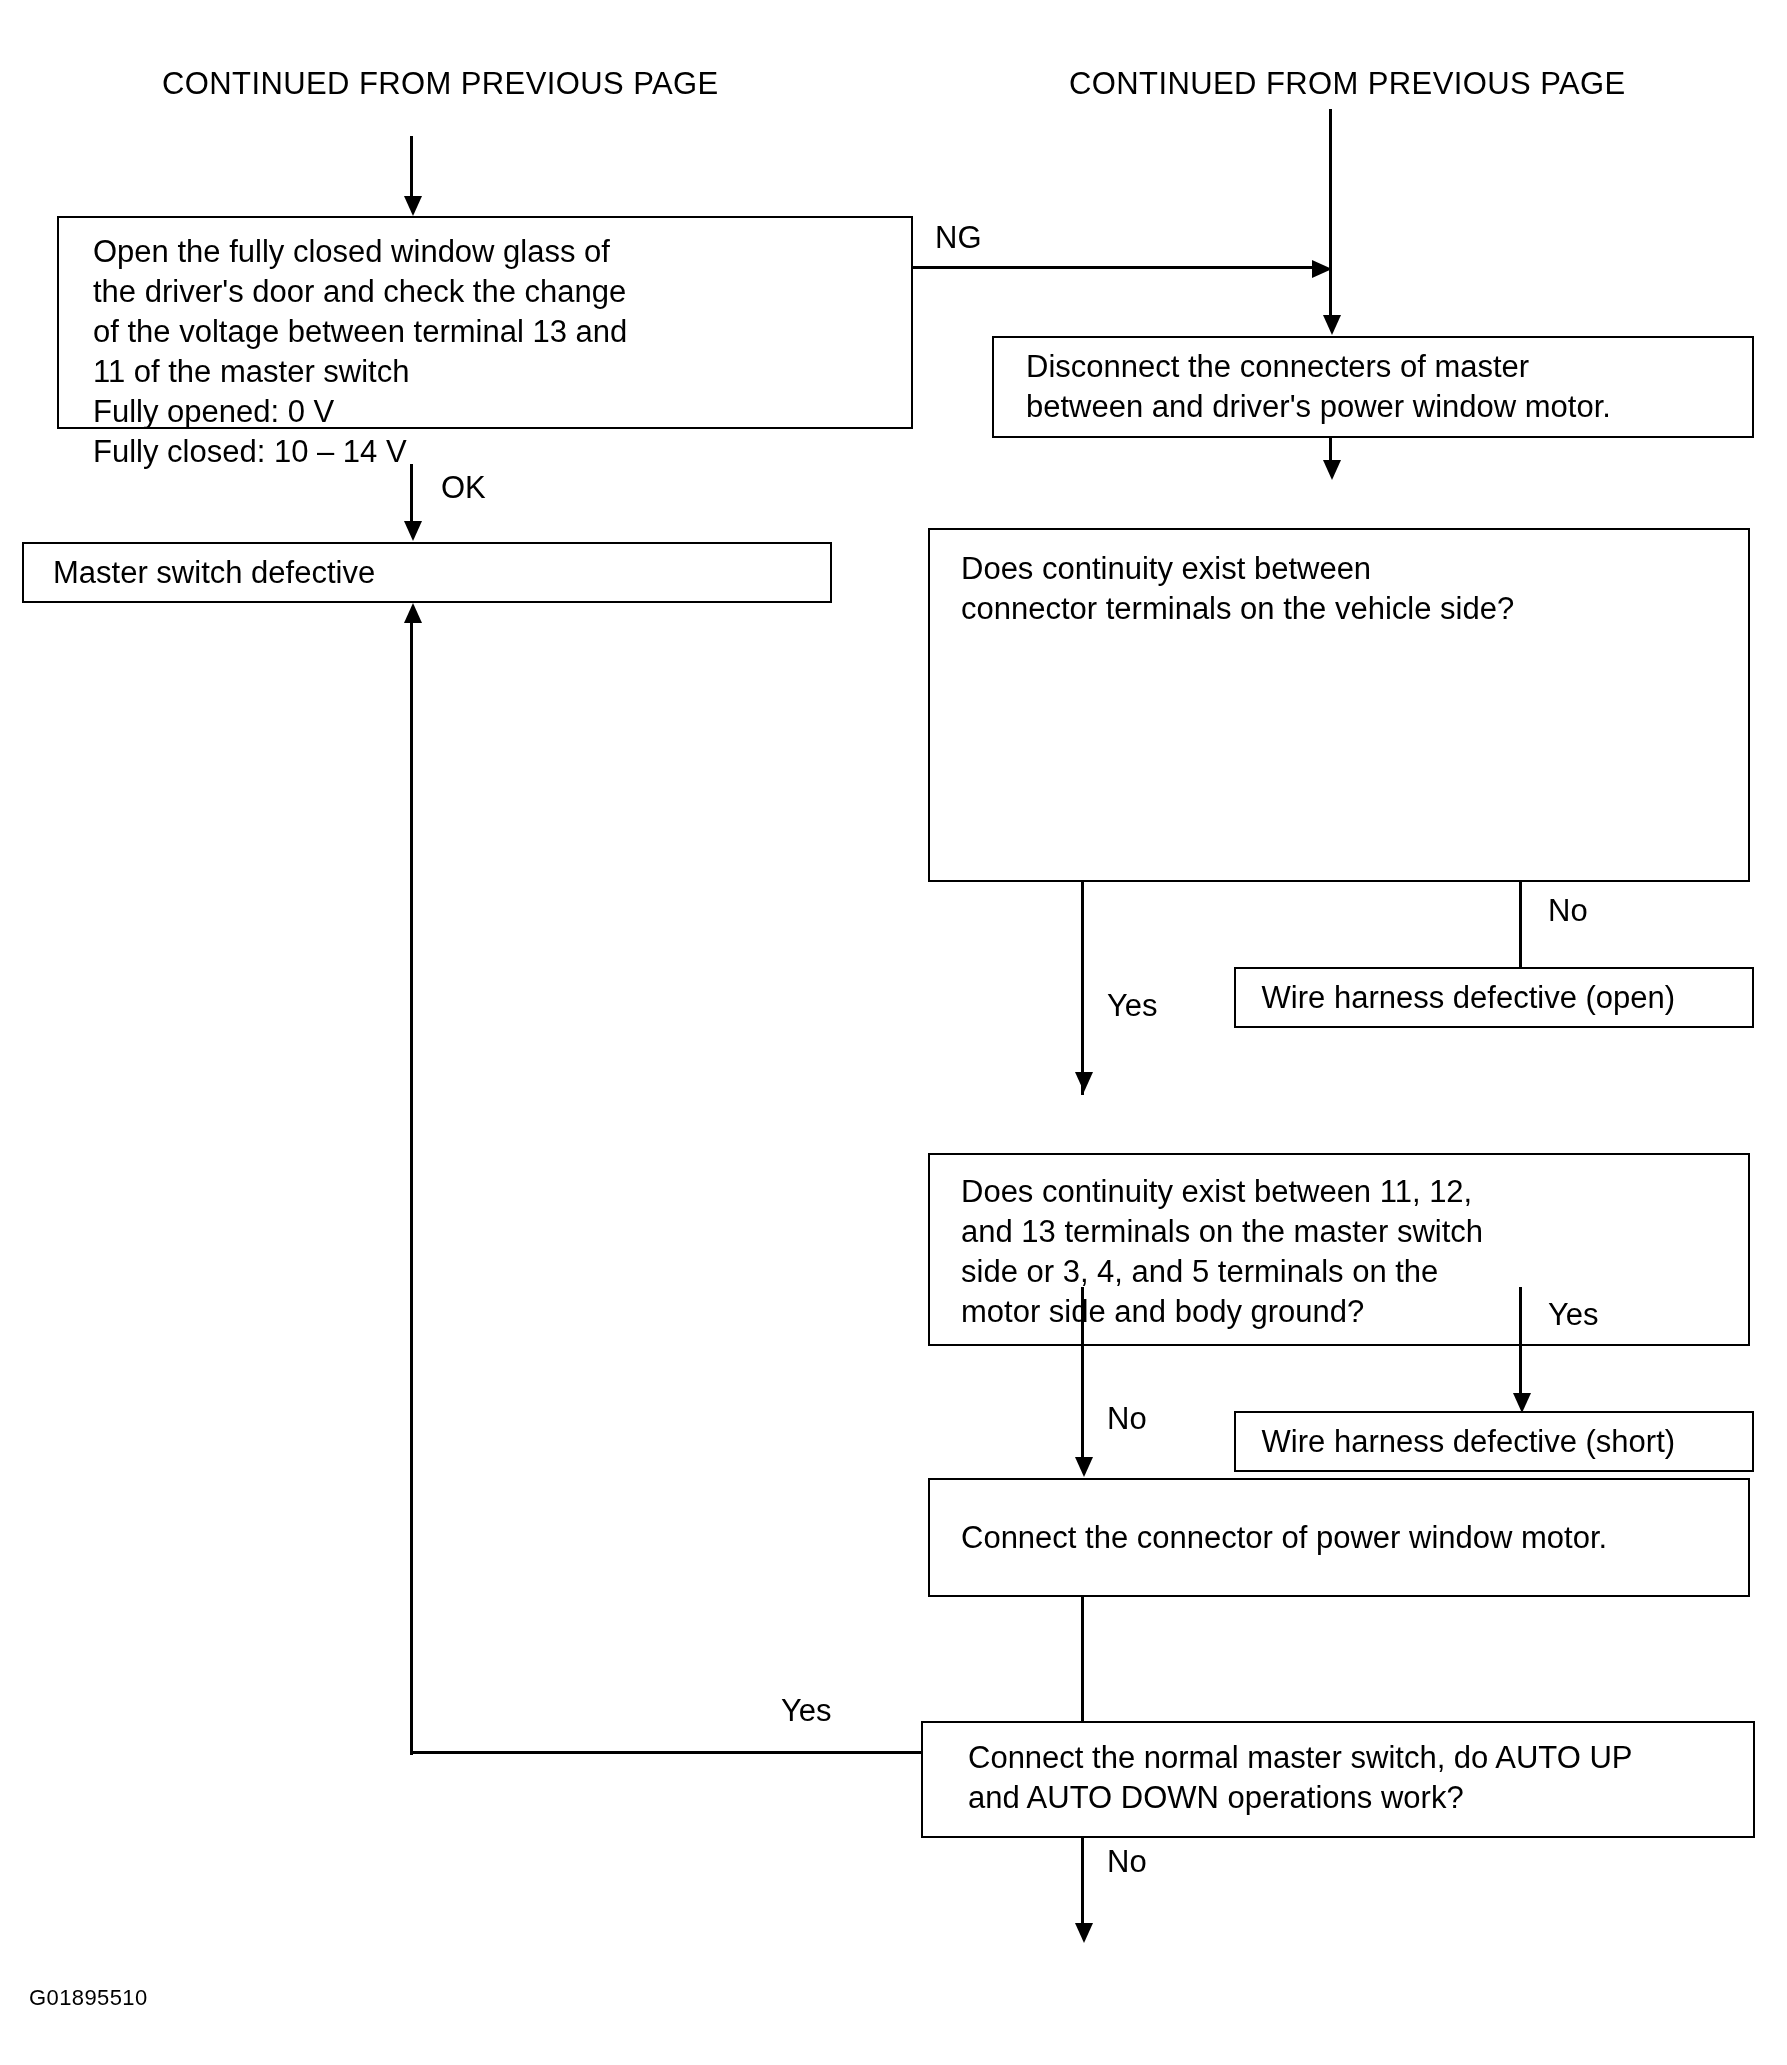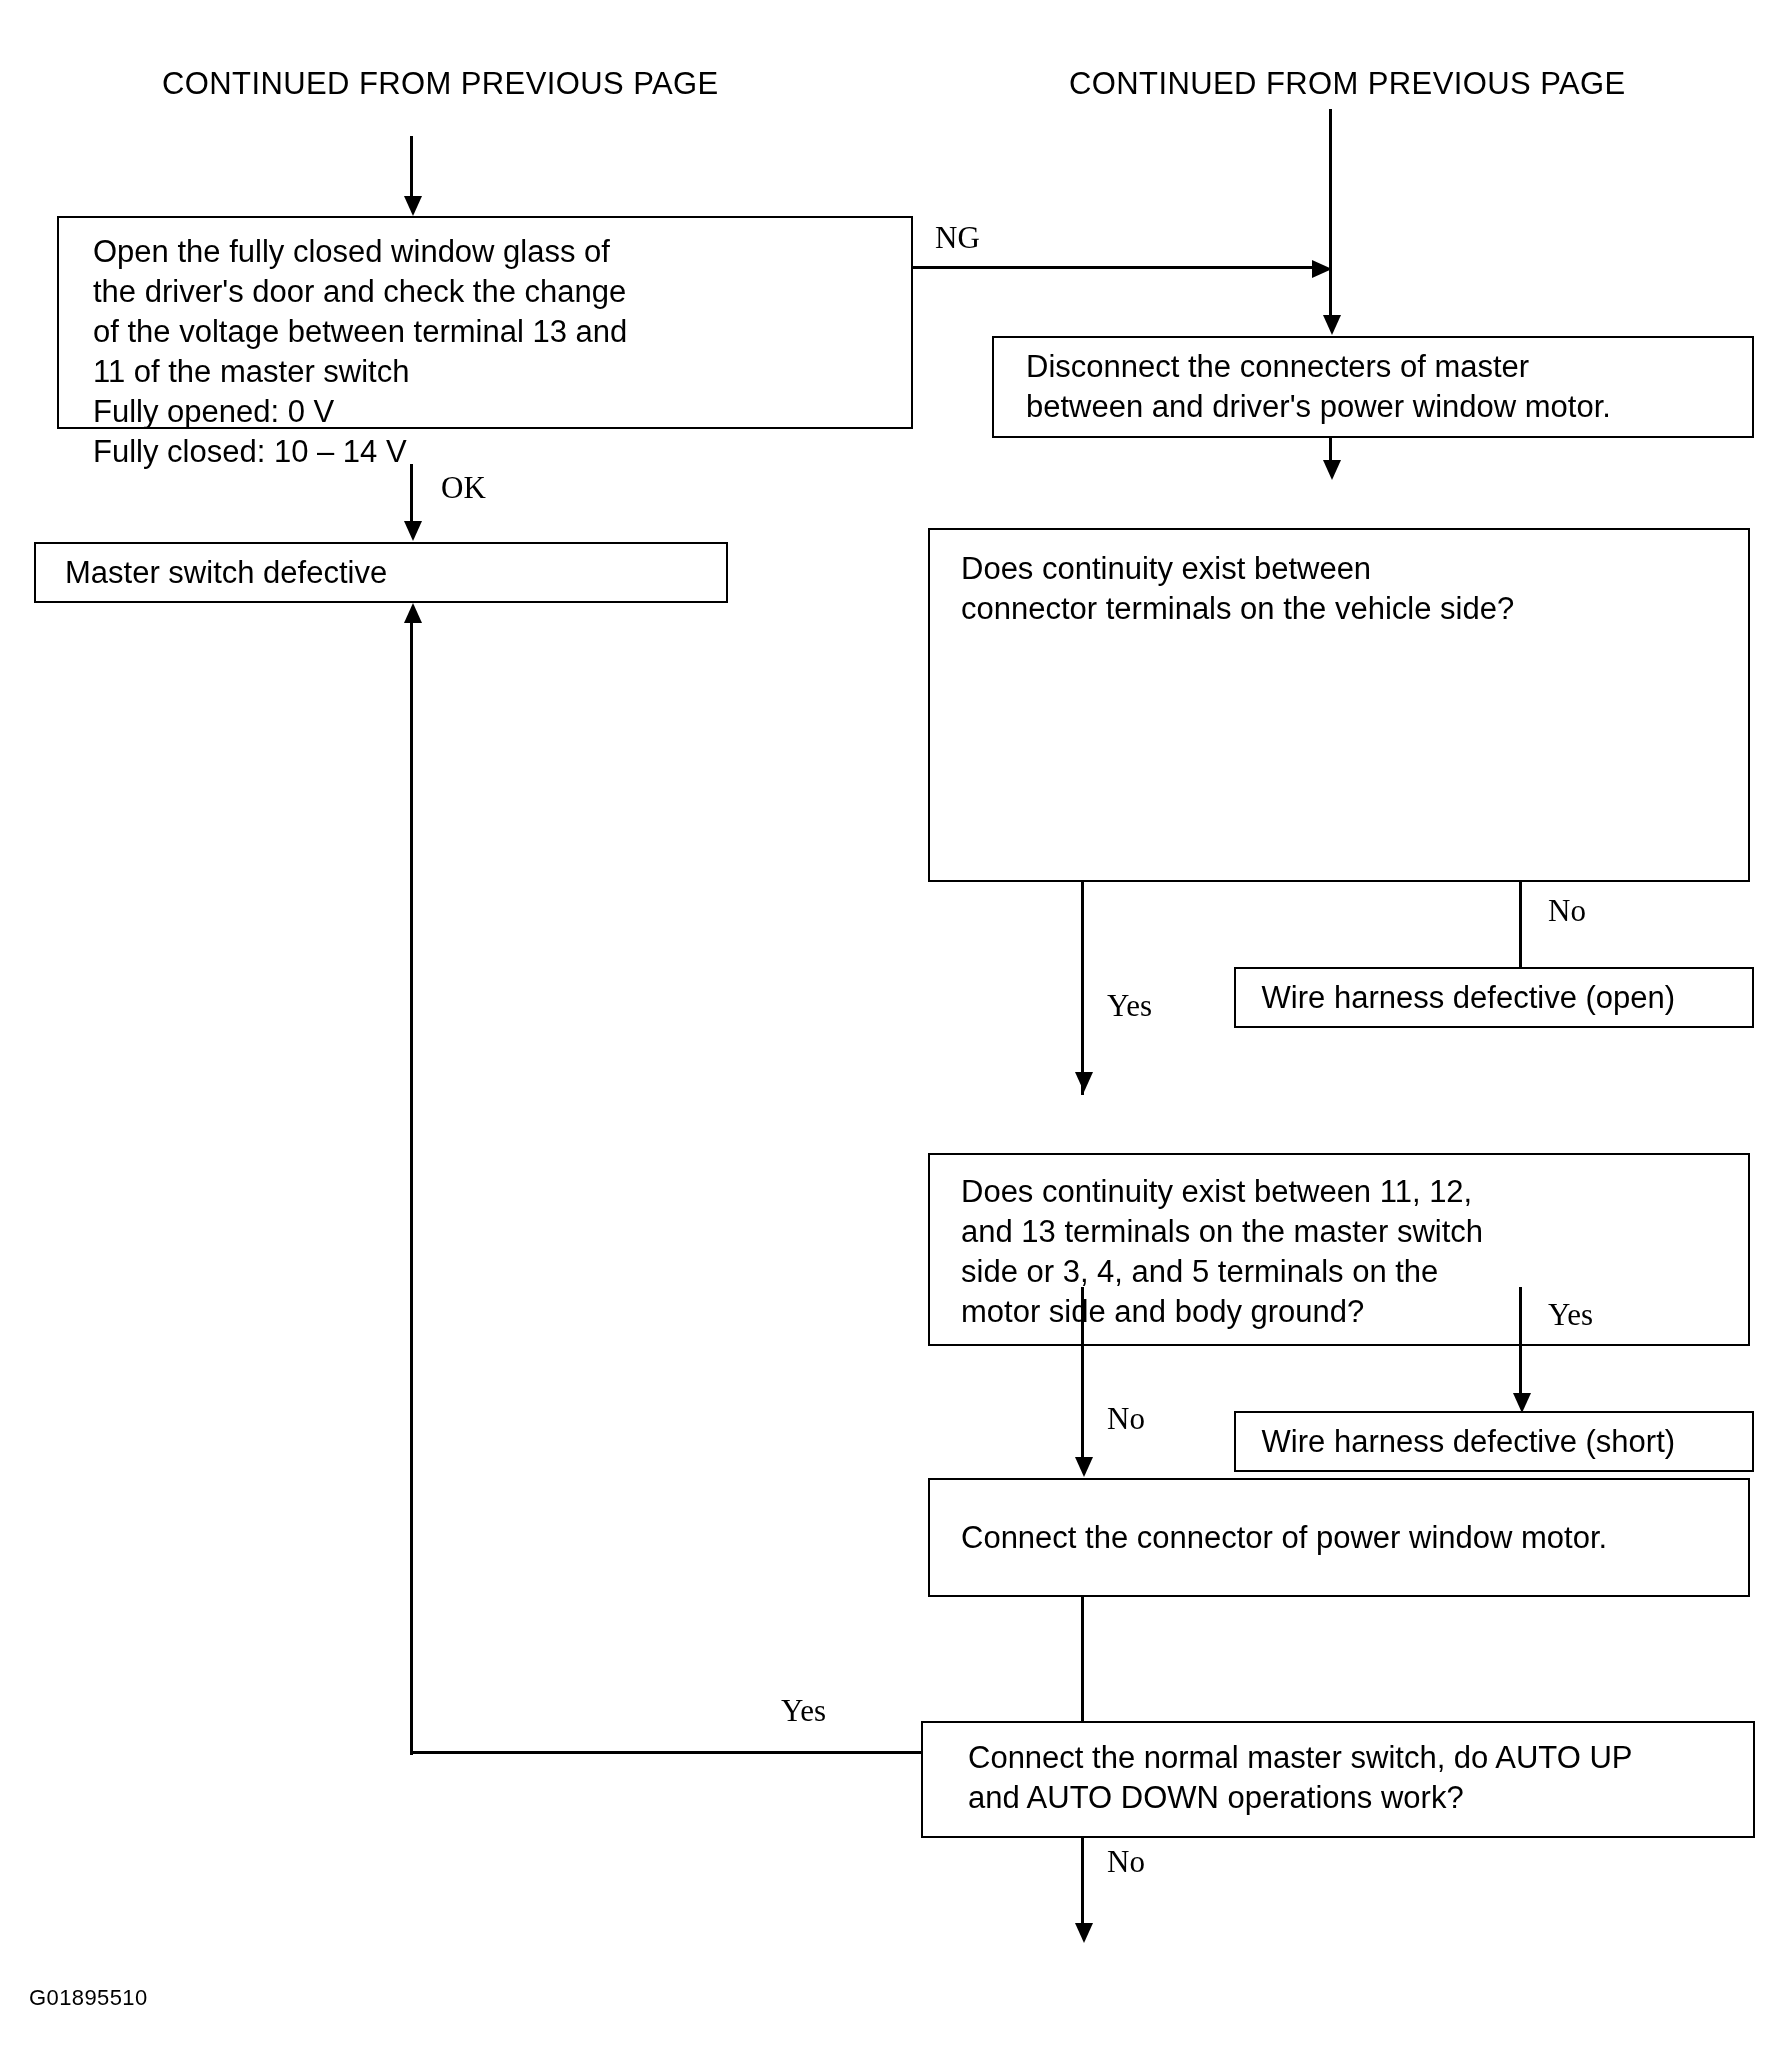--- a/index.html
+++ b/index.html
@@ -36,21 +36,20 @@
     font-size: 31px;
     line-height: 40px;
     white-space: pre-line;
     color: #000;
   }
   .lbl {
     position: absolute;
     font-size: 31px;
     white-space: nowrap;
     color: #000;
-    font-family: Liberation Serif, serif;
   }
   .vline {
     position: absolute;
     width: 3.4px;
     background: #000000;
   }
   .hline {
     position: absolute;
     height: 3.4px;
     background: #000000;
@@ -106,21 +105,21 @@
   </div>
 
   <div class="lbl" style="left:935px; top:220px;">NG</div>
   <div class="hline" style="left:913px; top:266px; width:407px;"></div>
   <div class="arrow-right" style="left:1312px; top:260px;"></div>
 
   <div class="vline" style="left:410px; top:464px; height:61px;"></div>
   <div class="arrow-down" style="left:404px; top:521px;"></div>
   <div class="lbl" style="left:441px; top:470px;">OK</div>
 
-  <div class="box" style="left:34px; top:542px; width:694px; height:61px;text-align:center;">
+  <div class="box" style="left:22px; top:542px; width:810px; height:61px;text-align:center;">
     <div class="txt" style="left:29px; top:8.5px;">Master switch defective</div>
   </div>
 
   <div class="arrow-up" style="left:404px; top:603px;"></div>
   <div class="vline" style="left:410px; top:622px; height:1133px;"></div>
   <div class="hline" style="left:410px; top:1751px; width:511px;"></div>
 
   <div class="vline" style="left:1329px; top:109px; height:162px;"></div>
   <div class="vline" style="left:1329px; top:271px; height:51px;"></div>
   <div class="arrow-down" style="left:1323px; top:315px;"></div>

